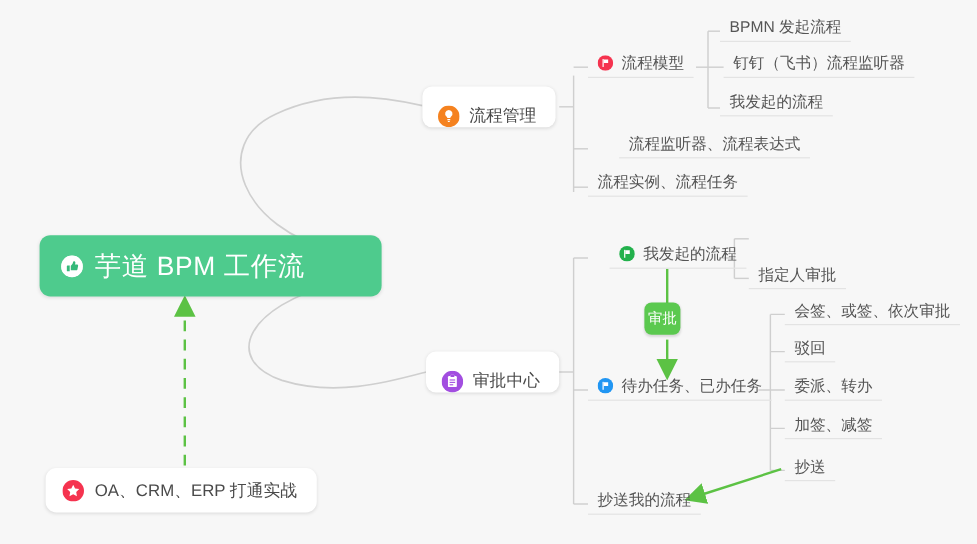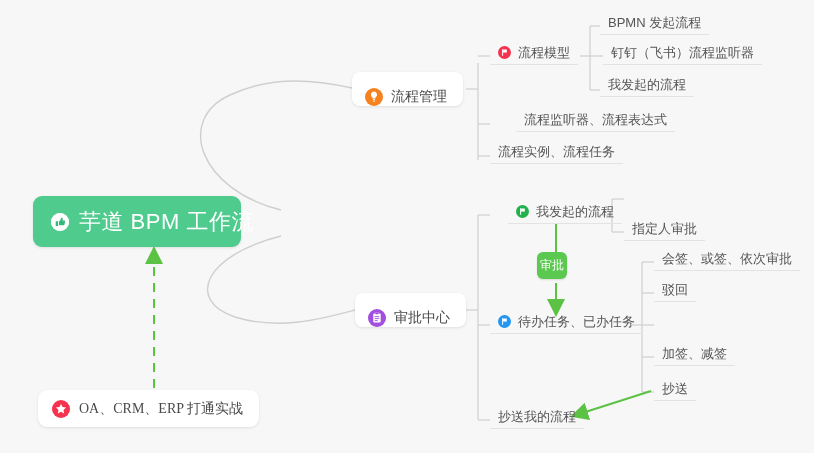--- a/index.html
+++ b/index.html
@@ -29,21 +29,21 @@
     width: 814px;
     height: 453px;
     pointer-events: none;
   }
 
   
   .root-node {
     position: absolute;
     left: 33px;
     top: 196px;
-    width: 208px;
+    width: 285px;
     height: 51px;
     background: #4ecb8d;
     border-radius: 9px;
     box-shadow: 0 1px 3px rgba(0,0,0,0.10);
     display: flex;
     align-items: center;
     padding-left: 18px;
     box-sizing: border-box;
   }
   .root-label {
@@ -121,21 +121,20 @@
     top: 390px;
     height: 37px;
     background: #ffffff;
     border-radius: 9px;
     box-shadow: 0 1px 3px rgba(0,0,0,0.10);
     display: flex;
     align-items: center;
     padding: 0 16px 0 14px;
     box-sizing: border-box;
     white-space: nowrap;
-    font-family: Liberation Serif, serif;
   }
   .note-label {
     font-size: 14px;
     color: #4a4a4a;
     margin-left: 9px;
   }
 </style>
 </head>
 <body>
 
@@ -286,20 +285,23 @@
     </span>
     <span class="leaf-label">待办任务、已办任务</span>
   </div>
 
   <div class="leaf" style="left:654px; top:252px;">
     <span class="leaf-label">会签、或签、依次审批</span>
   </div>
   <div class="leaf" style="left:654px; top:283px;">
     <span class="leaf-label">驳回</span>
   </div>
+  <div class="leaf" style="left:654px; top:315px;">
+    <span class="leaf-label">委派、转办</span>
+  </div>
   <div class="leaf" style="left:654px; top:347px;">
     <span class="leaf-label">加签、减签</span>
   </div>
   <div class="leaf" style="left:654px; top:382px;">
     <span class="leaf-label">抄送</span>
   </div>
 
   <div class="leaf" style="left:490px; top:410px;align-items:flex-end;">
     <span class="leaf-label">抄送我的流程</span>
   </div>

